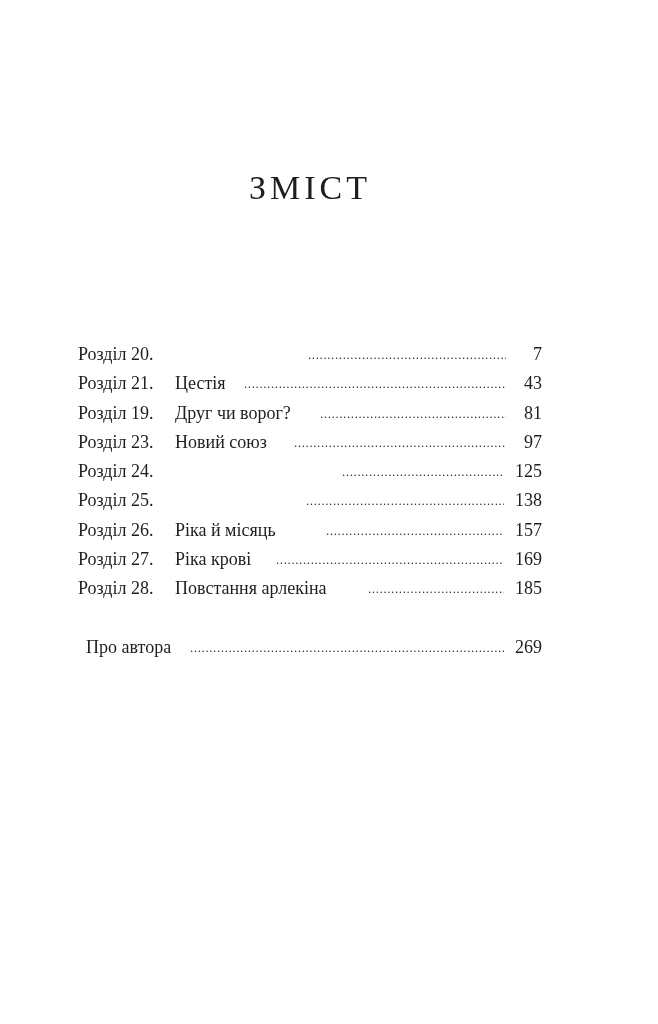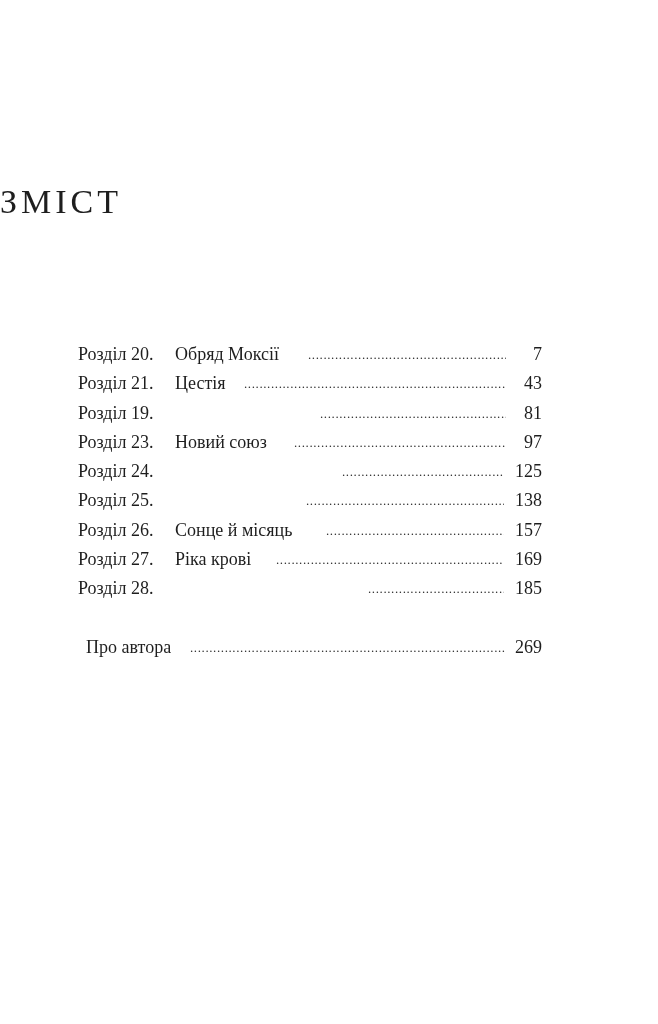--- a/index.html
+++ b/index.html
@@ -10,24 +10,24 @@
     body {
       width: 658px;
       height: 1024px;
       position: relative;
       overflow: hidden;
       font-family: "Liberation Serif", "DejaVu Serif", serif;
       color: #1e1e1e;
     }
     .page-title {
       position: absolute;
-      top: 180px;
+      top: 166px;
       left: 0;
       width: 620px;
-      text-align: left;
+      text-align: center;
       font-size: 34px;
       letter-spacing: 4px;
       font-weight: normal;
       margin: 0;
       line-height: 44px;
     }
     .toc {
       position: absolute;
       left: 78px;
       top: 340px;
@@ -79,32 +79,32 @@
     }
   </style>
 </head>
 <body>
 
 <h1 class="page-title">ЗМІСТ</h1>
 
 <ul class="toc">
   <li class="toc-row">
     <span class="chap">Розділ 20.</span>
-    <span class="title">Обряд Моксії</span>
     <span class="leader" style="left:230px">...............................................................................................................</span>
     <span class="page">7</span>
   </li>
   <li class="toc-row">
     <span class="chap">Розділ 21.</span>
     <span class="title">Цестія</span>
     <span class="leader" style="left:166px">...............................................................................................................</span>
     <span class="page">43</span>
   </li>
   <li class="toc-row">
     <span class="chap">Розділ 19.</span>
+    <span class="title">Друг чи ворог?</span>
     <span class="leader" style="left:242px">...............................................................................................................</span>
     <span class="page">81</span>
   </li>
   <li class="toc-row">
     <span class="chap">Розділ 23.</span>
     <span class="title">Новий союз</span>
     <span class="leader" style="left:216px">...............................................................................................................</span>
     <span class="page">97</span>
   </li>
   <li class="toc-row">
@@ -112,32 +112,33 @@
     <span class="leader" style="left:264px; right:38px">...............................................................................................................</span>
     <span class="page">125</span>
   </li>
   <li class="toc-row">
     <span class="chap">Розділ 25.</span>
     <span class="leader" style="left:228px; right:38px">...............................................................................................................</span>
     <span class="page">138</span>
   </li>
   <li class="toc-row">
     <span class="chap">Розділ 26.</span>
-    <span class="title">Сонце й місяць</span>
+    <span class="title">Ріка й місяць</span>
     <span class="leader" style="left:248px; right:38px">...............................................................................................................</span>
     <span class="page">157</span>
   </li>
   <li class="toc-row">
     <span class="chap">Розділ 27.</span>
     <span class="title">Ріка крові</span>
     <span class="leader" style="left:198px; right:38px">...............................................................................................................</span>
     <span class="page">169</span>
   </li>
   <li class="toc-row">
     <span class="chap">Розділ 28.</span>
+    <span class="title">Повстання арлекіна</span>
     <span class="leader" style="left:290px; right:38px">...............................................................................................................</span>
     <span class="page">185</span>
   </li>
   <li class="toc-gap"></li>
   <li class="toc-row extra">
     <span class="title">Про автора</span>
     <span class="leader" style="left:112px">...............................................................................................................</span>
     <span class="page">269</span>
   </li>
 </ul>

